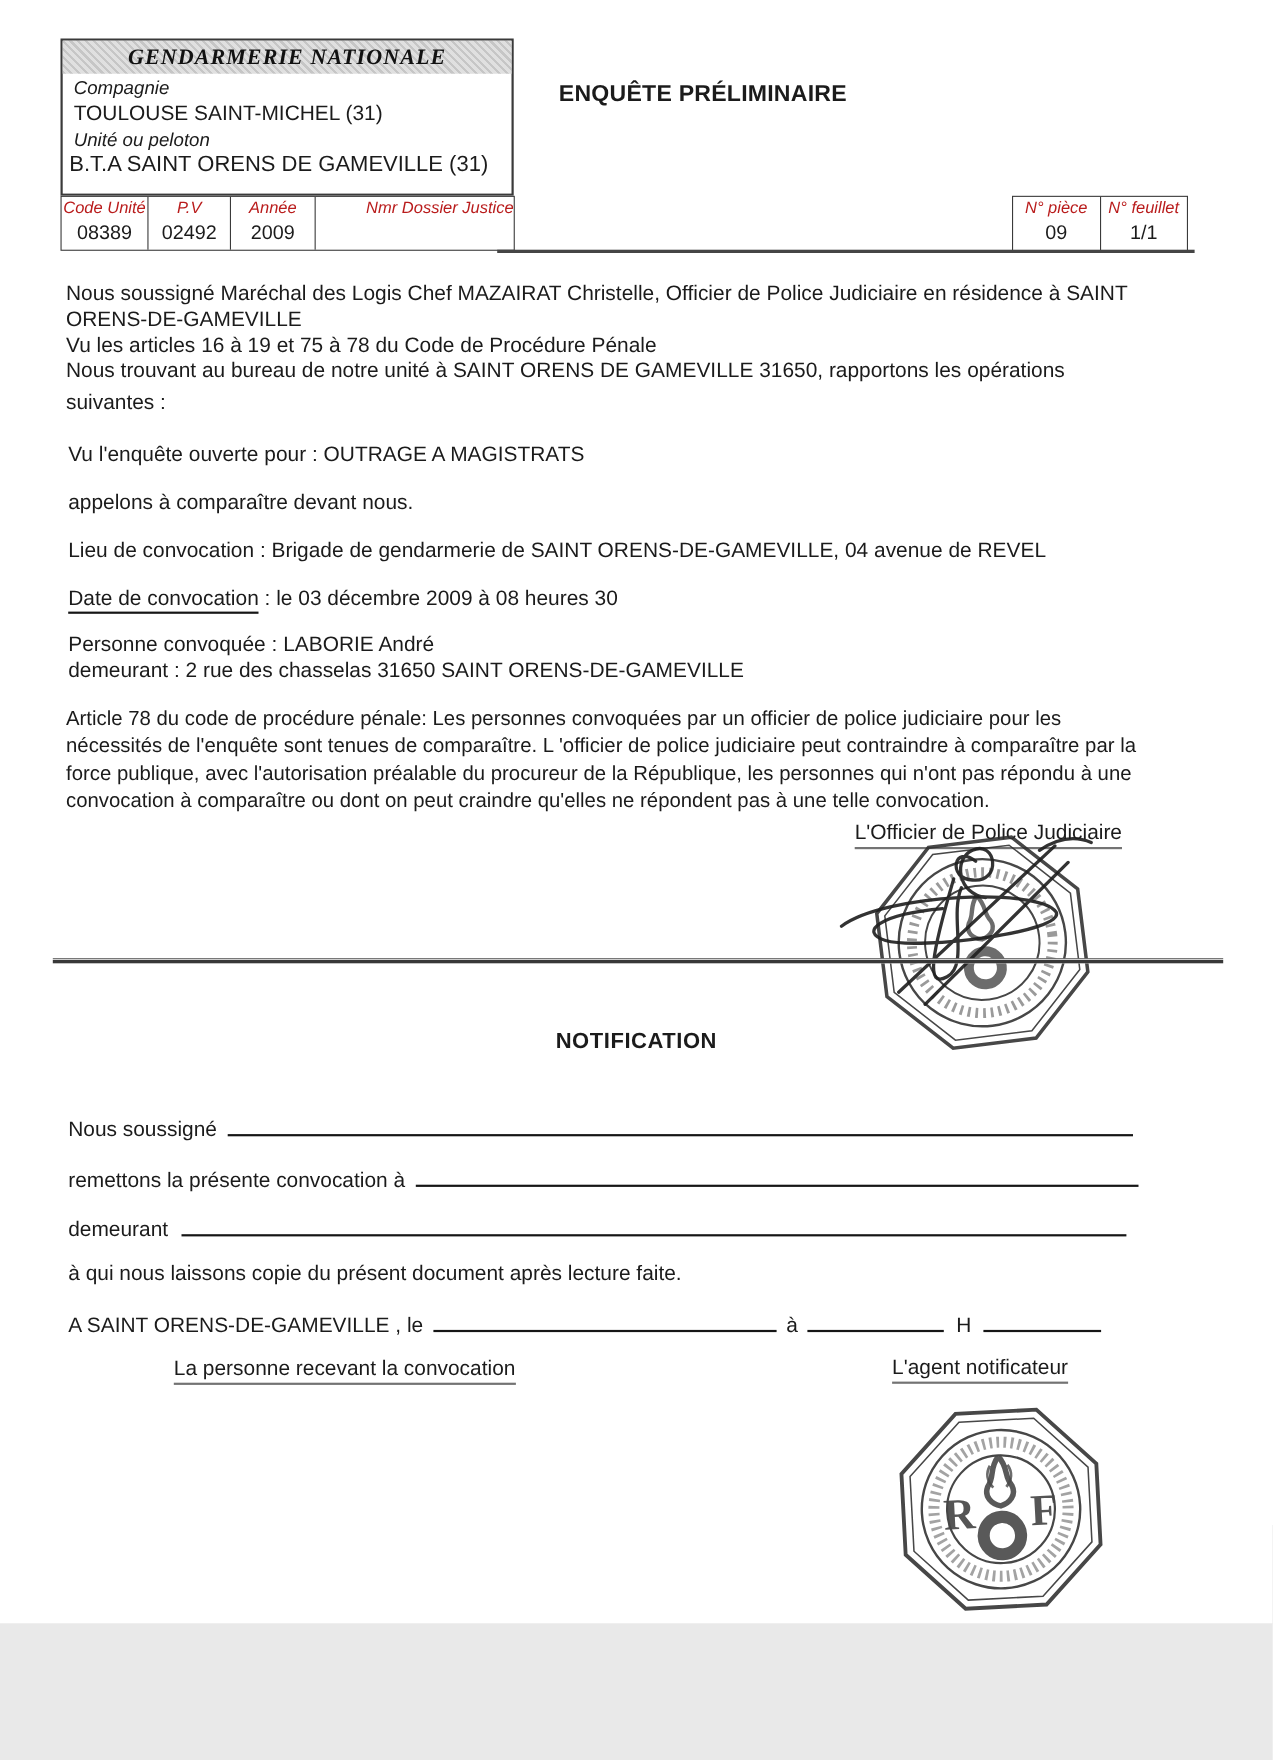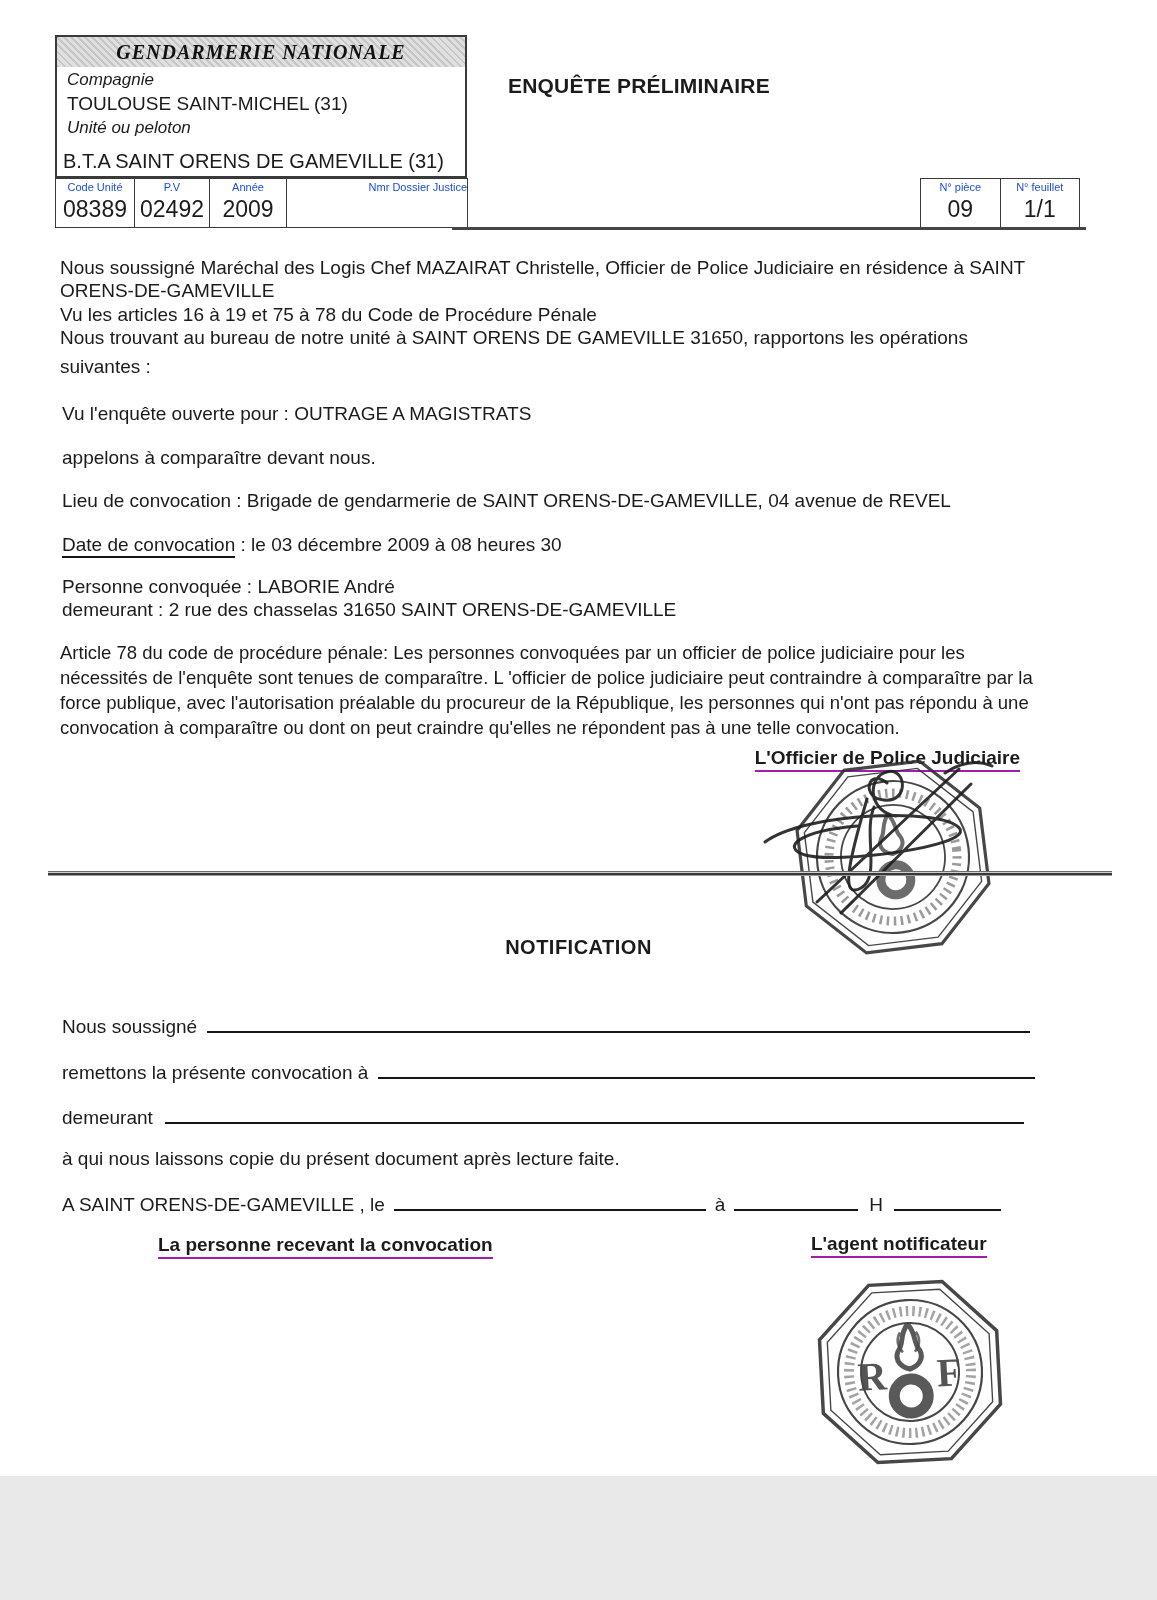--- a/index.html
+++ b/index.html
@@ -20,31 +20,31 @@
   .org-band{
     height:30px;display:flex;align-items:center;justify-content:center;
     background:
       repeating-linear-gradient(45deg,rgba(120,120,120,.22) 0 2px,rgba(235,235,235,.25) 2px 5px),
       #dcdcdc;
     font-family:"Liberation Serif",serif;font-weight:bold;font-style:italic;
     font-size:20px;letter-spacing:1px;color:#111;
   }
   .hb-label{font-size:17px;margin:3px 0 0 10px;font-style:italic;}
   .hb-value{font-size:19px;margin:3px 0 0 10px;}
-  .hb-value.big{font-size:20px;margin-left:6px;margin-top:12px;}
+  .hb-value.big{font-size:20px;margin-left:6px;margin-top:0;}
   
   .ref-table{
     left:55px;top:178px;width:413px;height:50px;display:flex;
     border:1.5px solid #3a3a3a;box-sizing:border-box;background:#fff;
   }
   .ref-cell{border-right:1.5px solid #3a3a3a;box-sizing:border-box;
     display:flex;flex-direction:column;align-items:center;}
   .ref-cell:last-child{border-right:none;}
-  .ref-head{font-size:11px;margin-top:2px;color:#1d4ed8;}
-  .ref-val{font-size:23px;margin-top:3px;}
+  .ref-head{font-size:15px;font-style:italic;margin-top:2px;color:#b91c1c;}
+  .ref-val{font-size:18px;margin-top:3px;}
   
   .piece-box{
     left:920px;top:178px;width:160px;height:51px;display:flex;
     border:1.5px solid #3a3a3a;box-sizing:border-box;background:#fff;
   }
   .piece-cell{flex:1;display:flex;flex-direction:column;align-items:center;
     border-right:1.5px solid #3a3a3a;box-sizing:border-box;}
   .piece-cell:last-child{border-right:none;}
   
   .title-1{left:508px;top:74px;font-size:21px;font-weight:bold;letter-spacing:.2px;}
@@ -52,21 +52,21 @@
   .top-rule{left:452px;top:227px;width:634px;height:3px;background:#454545;}
   
   .divider{left:48px;top:871px;width:1064px;height:5px;
     background:linear-gradient(to bottom,#6a6a6a 0 1px,#cfcfcf 1px 2px,#383838 2px 4px,#9a9a9a 4px 5px);}
   .notif-title{left:0;top:936px;width:1157px;text-align:center;
     font-size:20px;font-weight:bold;letter-spacing:.5px;}
   
   .fill-row{display:flex;align-items:baseline;font-size:19px;}
   .fill{border-bottom:2px solid #161616;height:19px;}
   .grow{flex:1;align-items:flex-end;}
-  .sign-label{font-size:19px;font-weight:bold;border-bottom:2px solid #a21caf;padding-bottom:1px;}
+  .sign-label{font-size:19px;font-weight:normal;border-bottom:2px solid #737373;padding-bottom:1px;}
   .stamp{opacity:.88;}
 </style>
 </head>
 <body>
 
 <div class="page">
 
   <div class="abs header-box">
     <div class="org-band">
       <span>GENDARMERIE NATIONALE</span>

